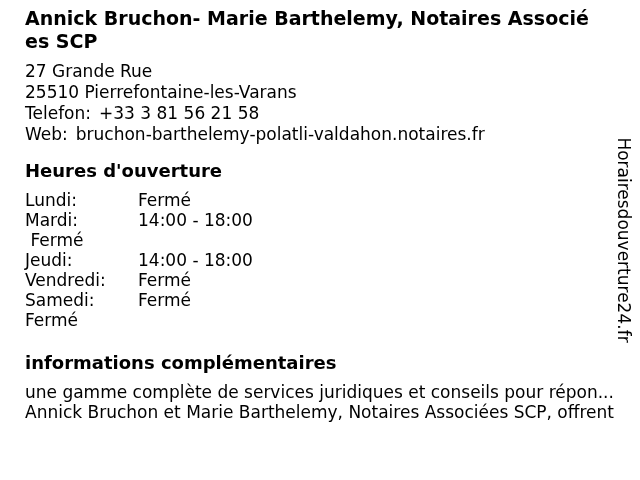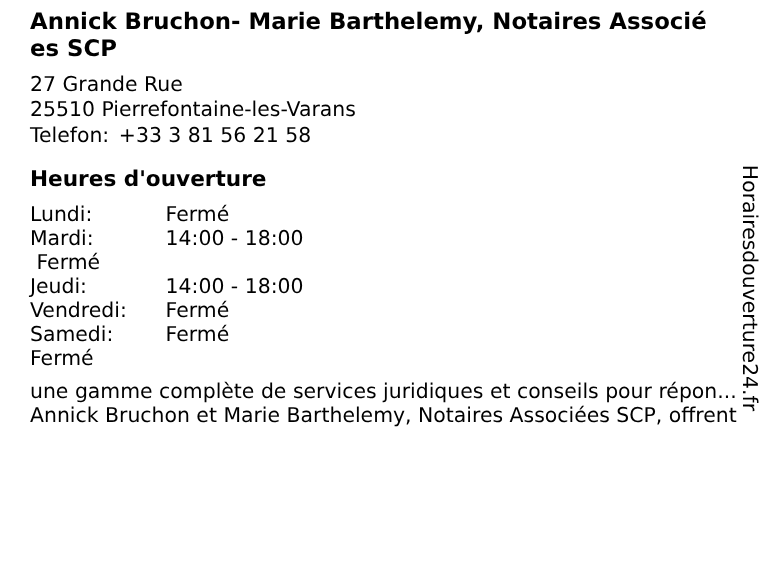--- a/index.html
+++ b/index.html
@@ -78,20 +78,23 @@
       <span class="title-line">Annick Bruchon- Marie Barthelemy, Notaires Associé</span>
       <span class="title-line">es SCP</span>
     </h1>
 
     <div class="address">
       <div class="addr-line">27 Grande Rue</div>
       <div class="addr-line">25510 Pierrefontaine-les-Varans</div>
       <div class="addr-line">
         <span class="inline-label">Telefon:</span><span>+33 3 81 56 21 58</span>
       </div>
+      <div class="addr-line">
+        <span class="inline-label">Web:</span><span>bruchon-barthelemy-polatli-valdahon.notaires.fr</span>
+      </div>
     </div>
 
     <h2 class="section-heading hours-heading">Heures d'ouverture</h2>
 
     <div class="hours-table">
       <div class="hours-row">
         <span class="hours-day">Lundi:</span>
         <span class="hours-value">Fermé</span>
       </div>
       <div class="hours-row">
@@ -111,20 +114,21 @@
       </div>
       <div class="hours-row">
         <span class="hours-day">Samedi:</span>
         <span class="hours-value">Fermé</span>
       </div>
       <div class="hours-row">
         <span class="hours-value">Fermé</span>
       </div>
     </div>
 
+    <h2 class="section-heading info-heading">informations complémentaires</h2>
 
     <div class="info-text">
       <div class="info-line">une gamme complète de services juridiques et conseils pour répon...</div>
       <div class="info-line">Annick Bruchon et Marie Barthelemy, Notaires Associées SCP, offrent</div>
     </div>
 
   </div>
 
   <div class="watermark">Horairesdouverture24.fr</div>
 </div>

